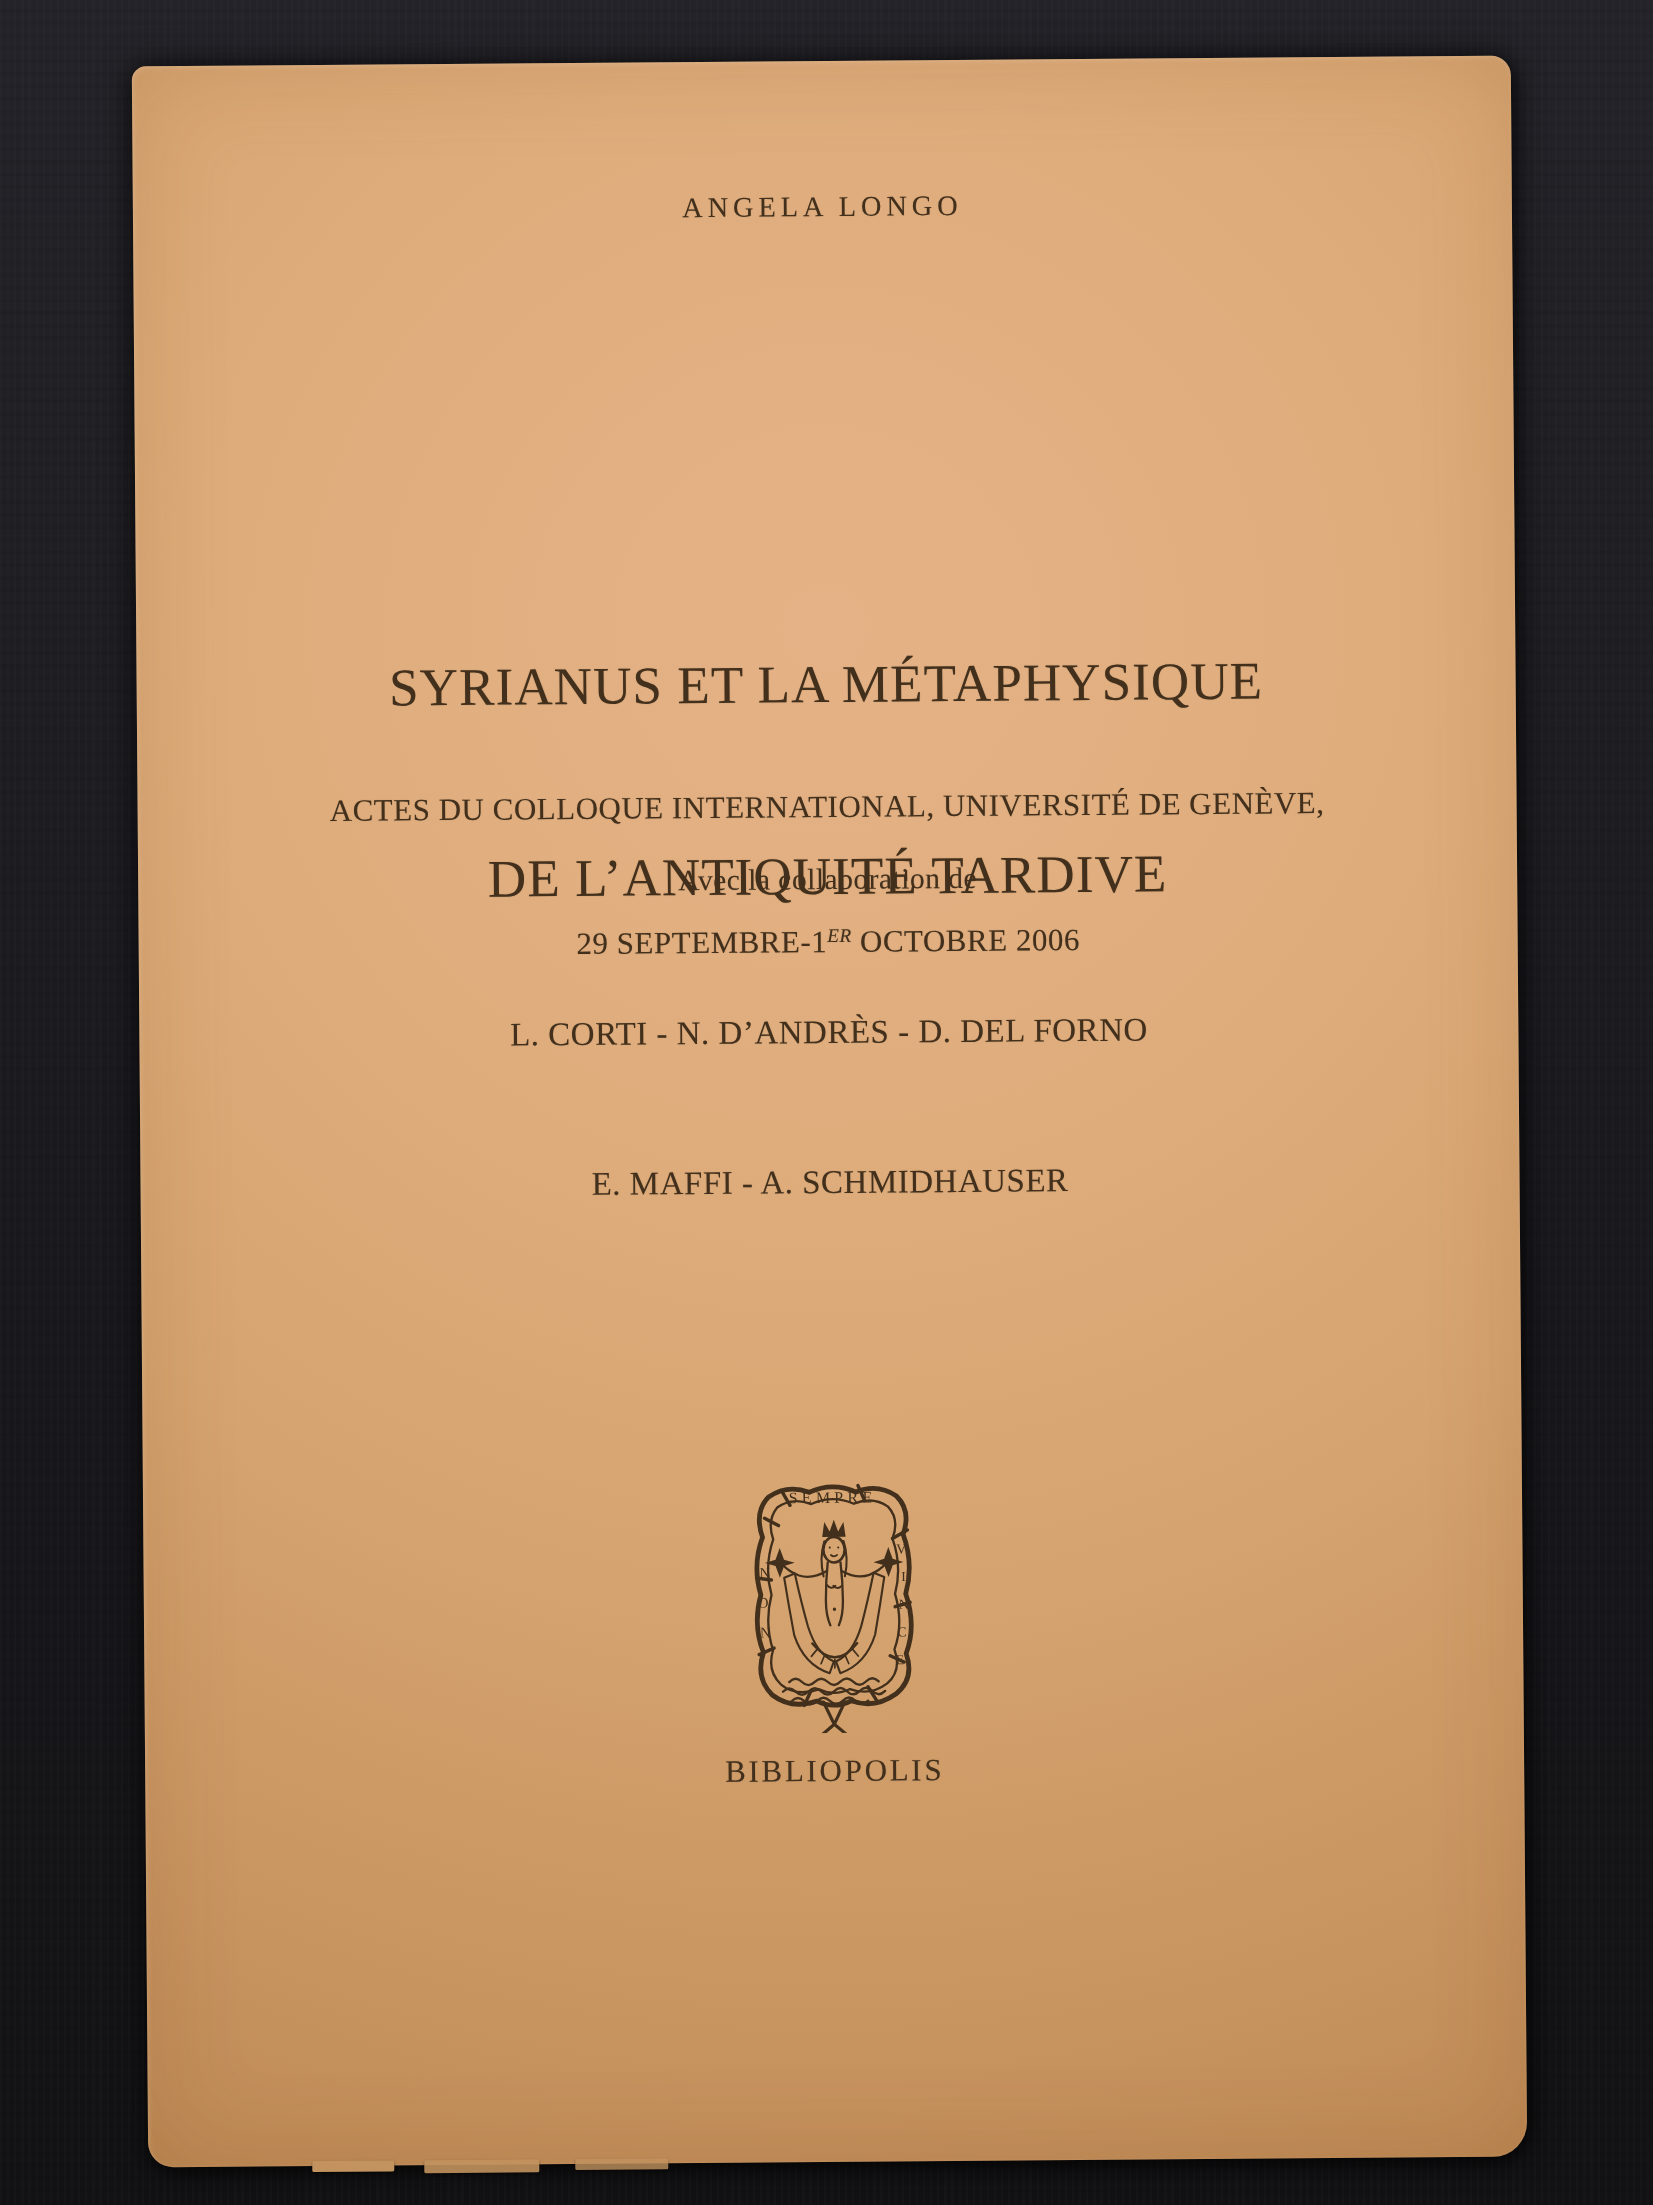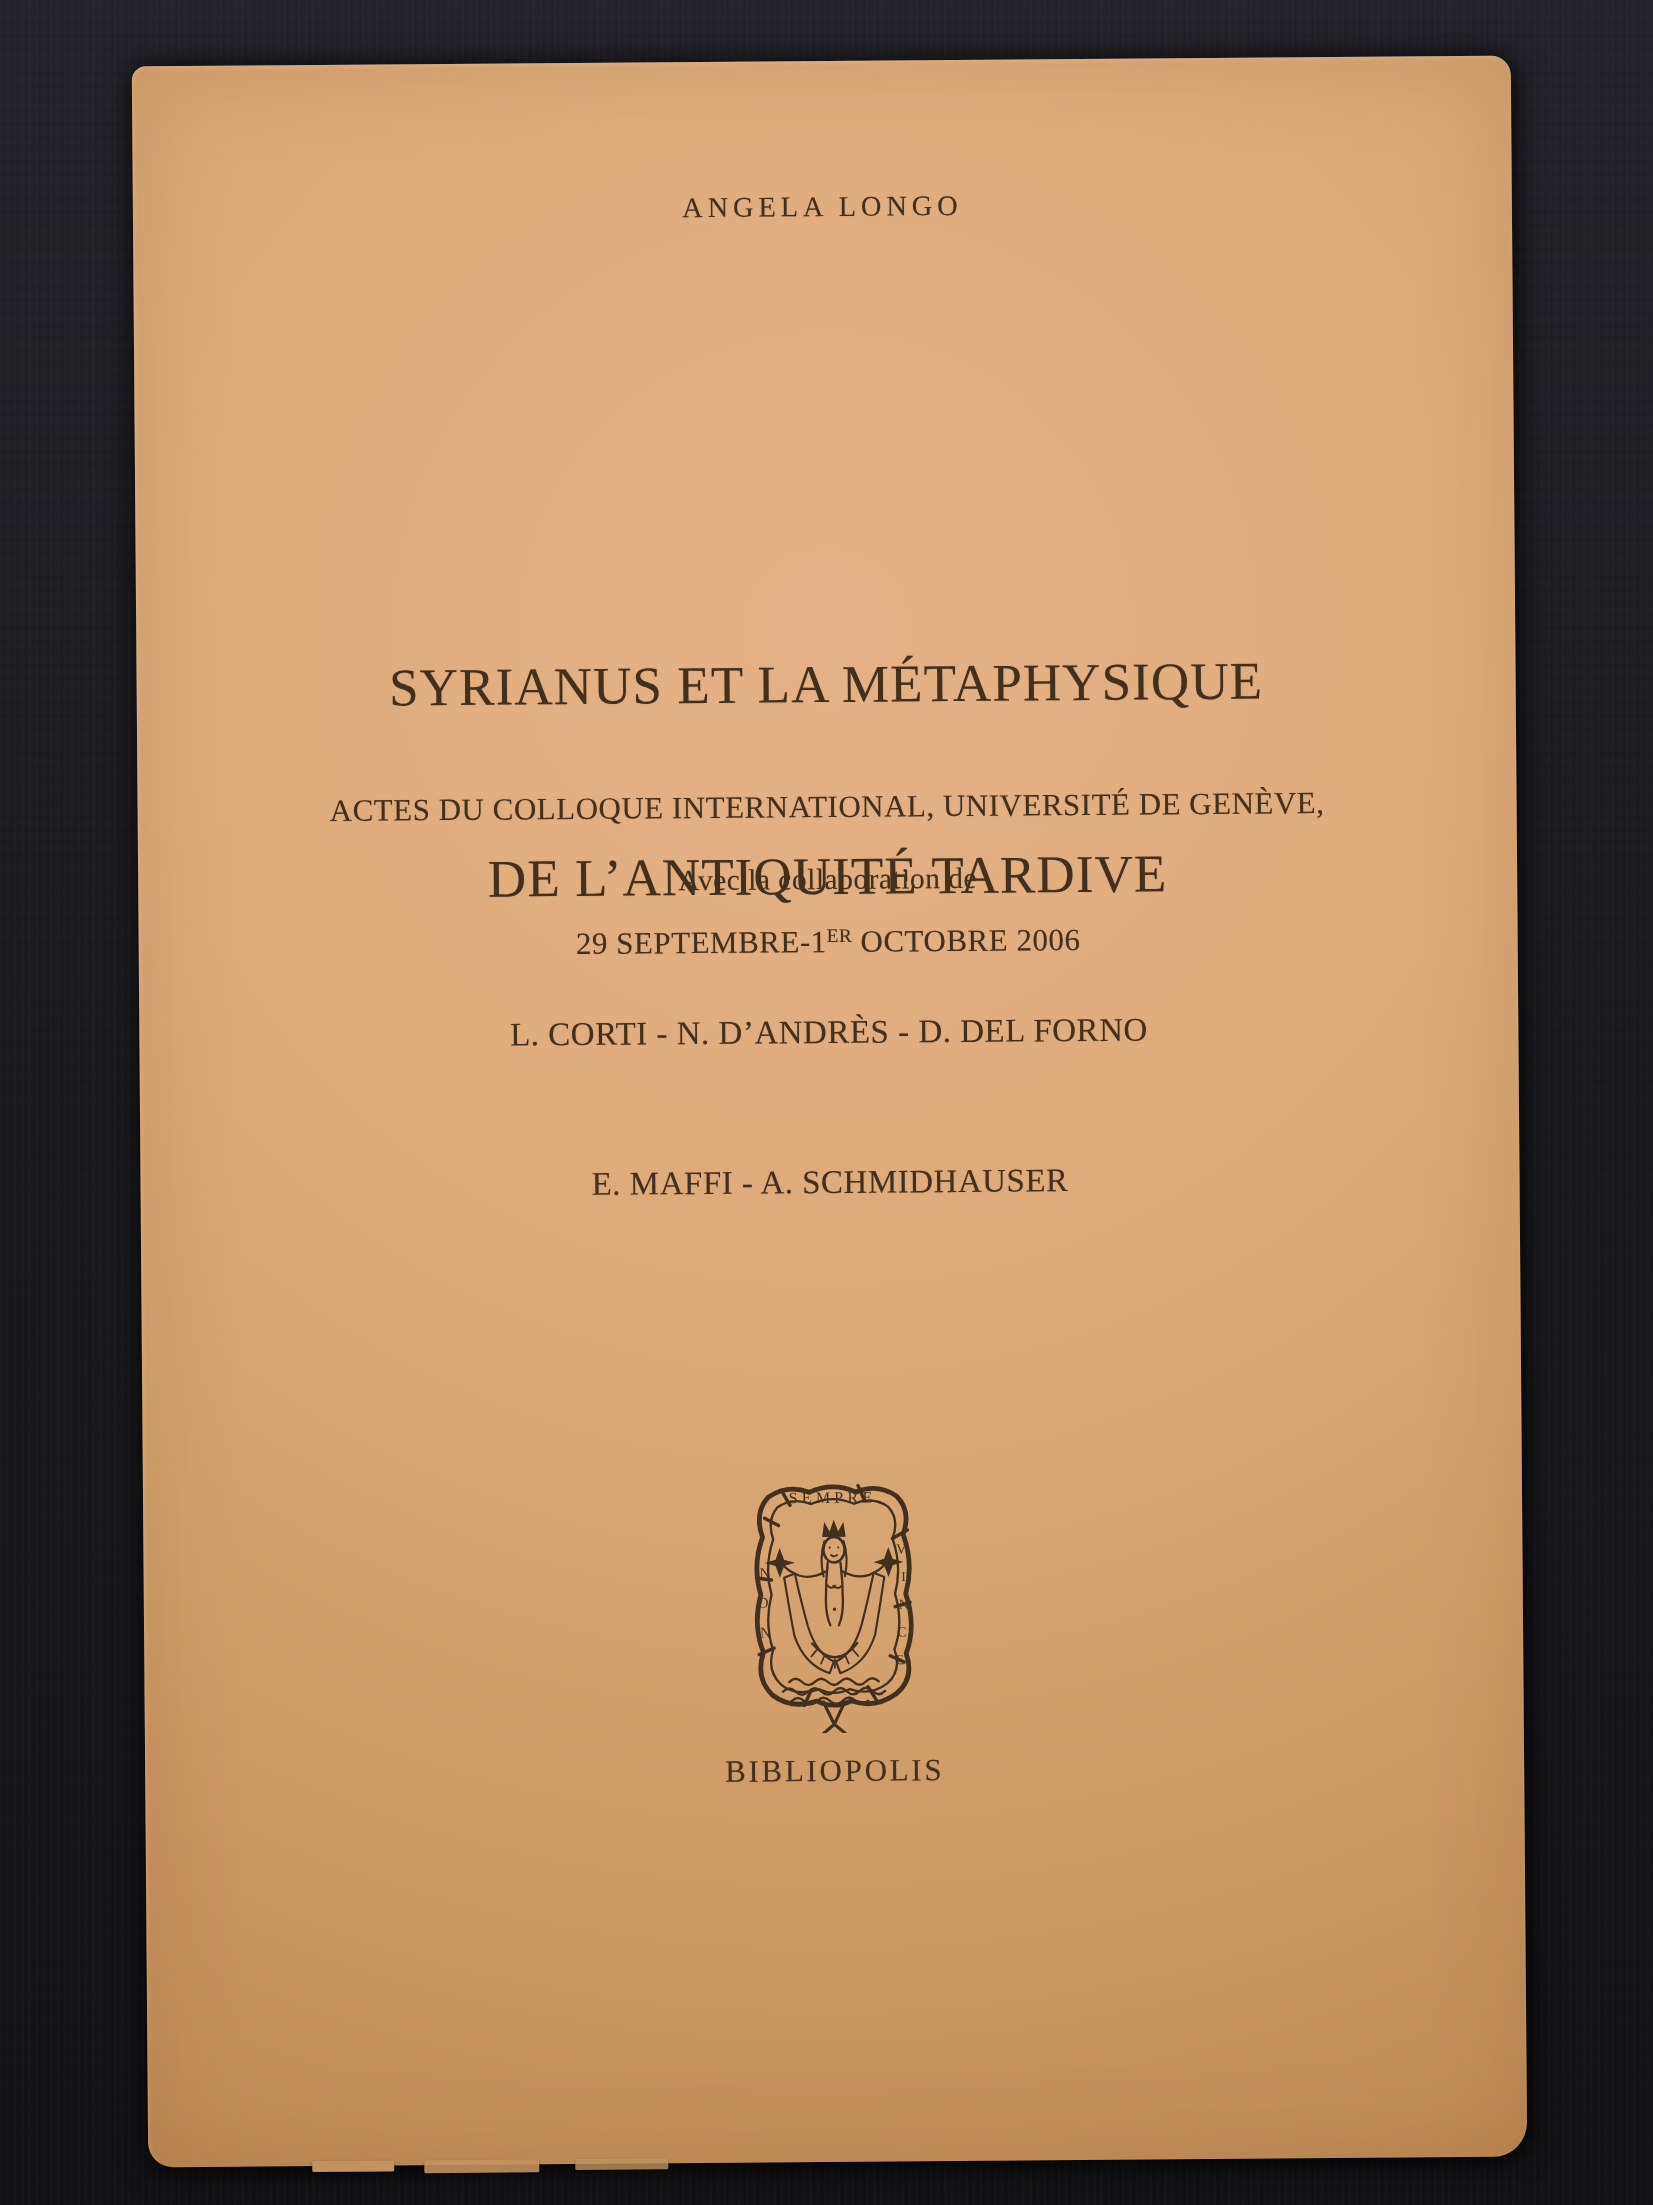--- a/index.html
+++ b/index.html
@@ -80,20 +80,21 @@
     font-size: 31px;
     line-height: 45px;
     letter-spacing: 0.5px;
   }
   .subtitle sup {
     font-size: 0.62em;
     position: relative;
     top: -0.5em;
     vertical-align: baseline;
     letter-spacing: 0.5px;
+    font-style: italic;
   }
   .collab-intro {
     top: 800px;
     font-size: 29.5px;
     line-height: 36px;
     letter-spacing: 0.5px;
   }
   .collaborators {
     top: 846px;
     font-size: 33px;

